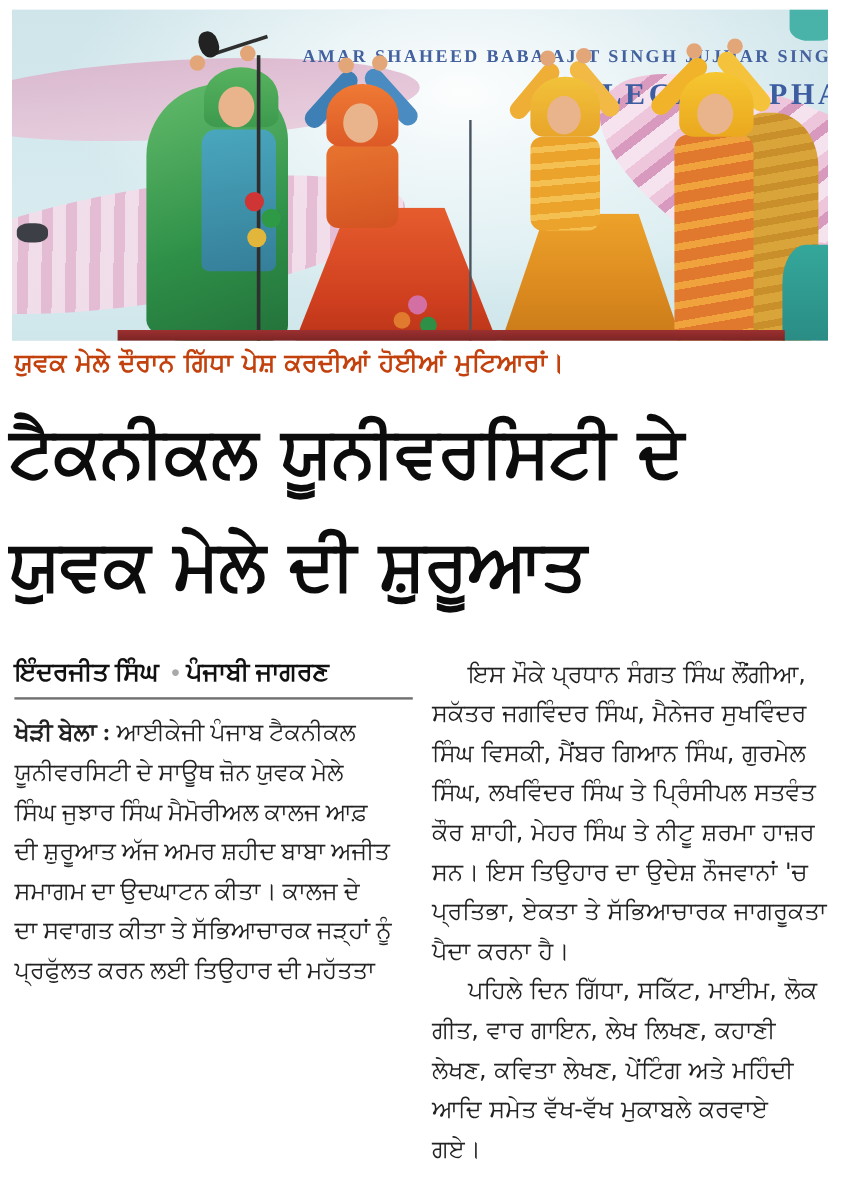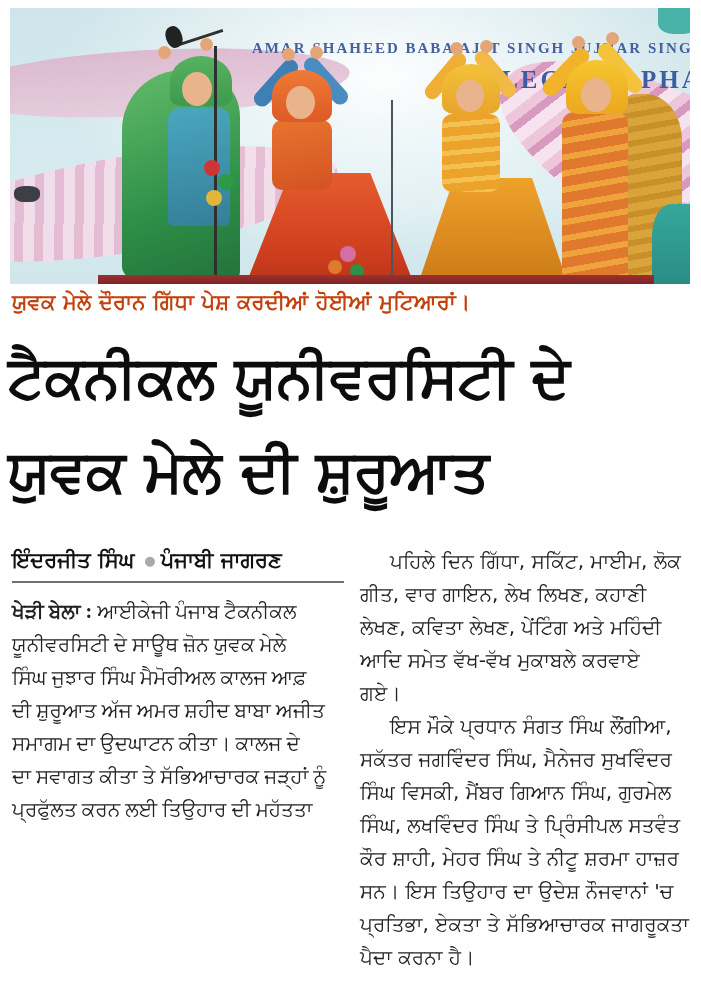--- a/index.html
+++ b/index.html
@@ -80,21 +80,21 @@
   .teal-cap{left:648px;top:0px;width:40px;height:26px;background:#49b3a9;border-radius:0 0 40% 40%;}
   .stage-strip{left:88px;top:267px;width:556px;height:9px;background:linear-gradient(#9c3030,#7c2424);}
   .crowd-dot{left:4px;top:178px;width:26px;height:16px;background:#3c3f46;border-radius:40%;}
   
   .caption{position:absolute;left:12px;top:290px;width:678px;font-size:21px;font-weight:bold;color:#c2410c;letter-spacing:.2px;}
   .headline{position:absolute;left:8px;top:330px;width:690px;font-size:58px;line-height:94px;font-weight:800;color:#0c0c0c;letter-spacing:-.5px;}
   .col{position:absolute;top:545px;width:332px;font-size:20px;color:#222;}
   .col .line{line-height:33px;white-space:nowrap;}
   .col-left{left:12px;}
   .col-right{left:360px;}
-  .byline{display:flex;align-items:center;font-weight:bold;font-size:21px;color:#111;height:30px;}
+  .byline{display:flex;align-items:center;font-weight:bold;font-size:21px;color:#111;height:30px;font-family:Liberation Serif, serif;}
   .byline .bullet{color:#a9a9a9;font-size:13px;margin:0 5px 0 10px;}
   .byline-rule{border-bottom:2px solid #707070;margin-top:6px;}
   .para-first{margin-top:12px;font-family:Liberation Serif, serif;}
   .lead{font-weight:bold;}
   .indent-first .line:first-child{text-indent:30px;}
 </style>
 </head>
 <body>
 
 <div class="photo">
@@ -180,29 +180,29 @@
         <div class="line">ਦੀ ਸ਼ੁਰੂਆਤ ਅੱਜ ਅਮਰ ਸ਼ਹੀਦ ਬਾਬਾ ਅਜੀਤ</div>
         <div class="line">ਸਮਾਗਮ ਦਾ ਉਦਘਾਟਨ ਕੀਤਾ। ਕਾਲਜ ਦੇ</div>
         <div class="line">ਦਾ ਸਵਾਗਤ ਕੀਤਾ ਤੇ ਸੱਭਿਆਚਾਰਕ ਜੜ੍ਹਾਂ ਨੂੰ</div>
         <div class="line">ਪ੍ਰਫੁੱਲਤ ਕਰਨ ਲਈ ਤਿਉਹਾਰ ਦੀ ਮਹੱਤਤਾ</div>
       </div>
   </div>
 </div>
 
 <div class="col col-right">
   <div class="indent-first">
-      <div class="line">ਪਹਿਲੇ ਦਿਨ ਗਿੱਧਾ, ਸਕਿੱਟ, ਮਾਈਮ, ਲੋਕ</div>
-      <div class="line">ਗੀਤ, ਵਾਰ ਗਾਇਨ, ਲੇਖ ਲਿਖਣ, ਕਹਾਣੀ</div>
-      <div class="line">ਲੇਖਣ, ਕਵਿਤਾ ਲੇਖਣ, ਪੇਂਟਿੰਗ ਅਤੇ ਮਹਿੰਦੀ</div>
-      <div class="line">ਆਦਿ ਸਮੇਤ ਵੱਖ-ਵੱਖ ਮੁਕਾਬਲੇ ਕਰਵਾਏ</div>
-      <div class="line">ਗਏ।</div>
-    </div>
-  <div class="indent-first">
       <div class="line">ਇਸ ਮੌਕੇ ਪ੍ਰਧਾਨ ਸੰਗਤ ਸਿੰਘ ਲੌਂਗੀਆ,</div>
       <div class="line">ਸਕੱਤਰ ਜਗਵਿੰਦਰ ਸਿੰਘ, ਮੈਨੇਜਰ ਸੁਖਵਿੰਦਰ</div>
       <div class="line">ਸਿੰਘ ਵਿਸਕੀ, ਮੈਂਬਰ ਗਿਆਨ ਸਿੰਘ, ਗੁਰਮੇਲ</div>
       <div class="line">ਸਿੰਘ, ਲਖਵਿੰਦਰ ਸਿੰਘ ਤੇ ਪ੍ਰਿੰਸੀਪਲ ਸਤਵੰਤ</div>
       <div class="line">ਕੌਰ ਸ਼ਾਹੀ, ਮੇਹਰ ਸਿੰਘ ਤੇ ਨੀਟੂ ਸ਼ਰਮਾ ਹਾਜ਼ਰ</div>
       <div class="line">ਸਨ। ਇਸ ਤਿਉਹਾਰ ਦਾ ਉਦੇਸ਼ ਨੌਜਵਾਨਾਂ 'ਚ</div>
       <div class="line">ਪ੍ਰਤਿਭਾ, ਏਕਤਾ ਤੇ ਸੱਭਿਆਚਾਰਕ ਜਾਗਰੂਕਤਾ</div>
       <div class="line">ਪੈਦਾ ਕਰਨਾ ਹੈ।</div>
     </div>
+  <div class="indent-first">
+      <div class="line">ਪਹਿਲੇ ਦਿਨ ਗਿੱਧਾ, ਸਕਿੱਟ, ਮਾਈਮ, ਲੋਕ</div>
+      <div class="line">ਗੀਤ, ਵਾਰ ਗਾਇਨ, ਲੇਖ ਲਿਖਣ, ਕਹਾਣੀ</div>
+      <div class="line">ਲੇਖਣ, ਕਵਿਤਾ ਲੇਖਣ, ਪੇਂਟਿੰਗ ਅਤੇ ਮਹਿੰਦੀ</div>
+      <div class="line">ਆਦਿ ਸਮੇਤ ਵੱਖ-ਵੱਖ ਮੁਕਾਬਲੇ ਕਰਵਾਏ</div>
+      <div class="line">ਗਏ।</div>
+    </div>
 </div>
 
 </body></html>

